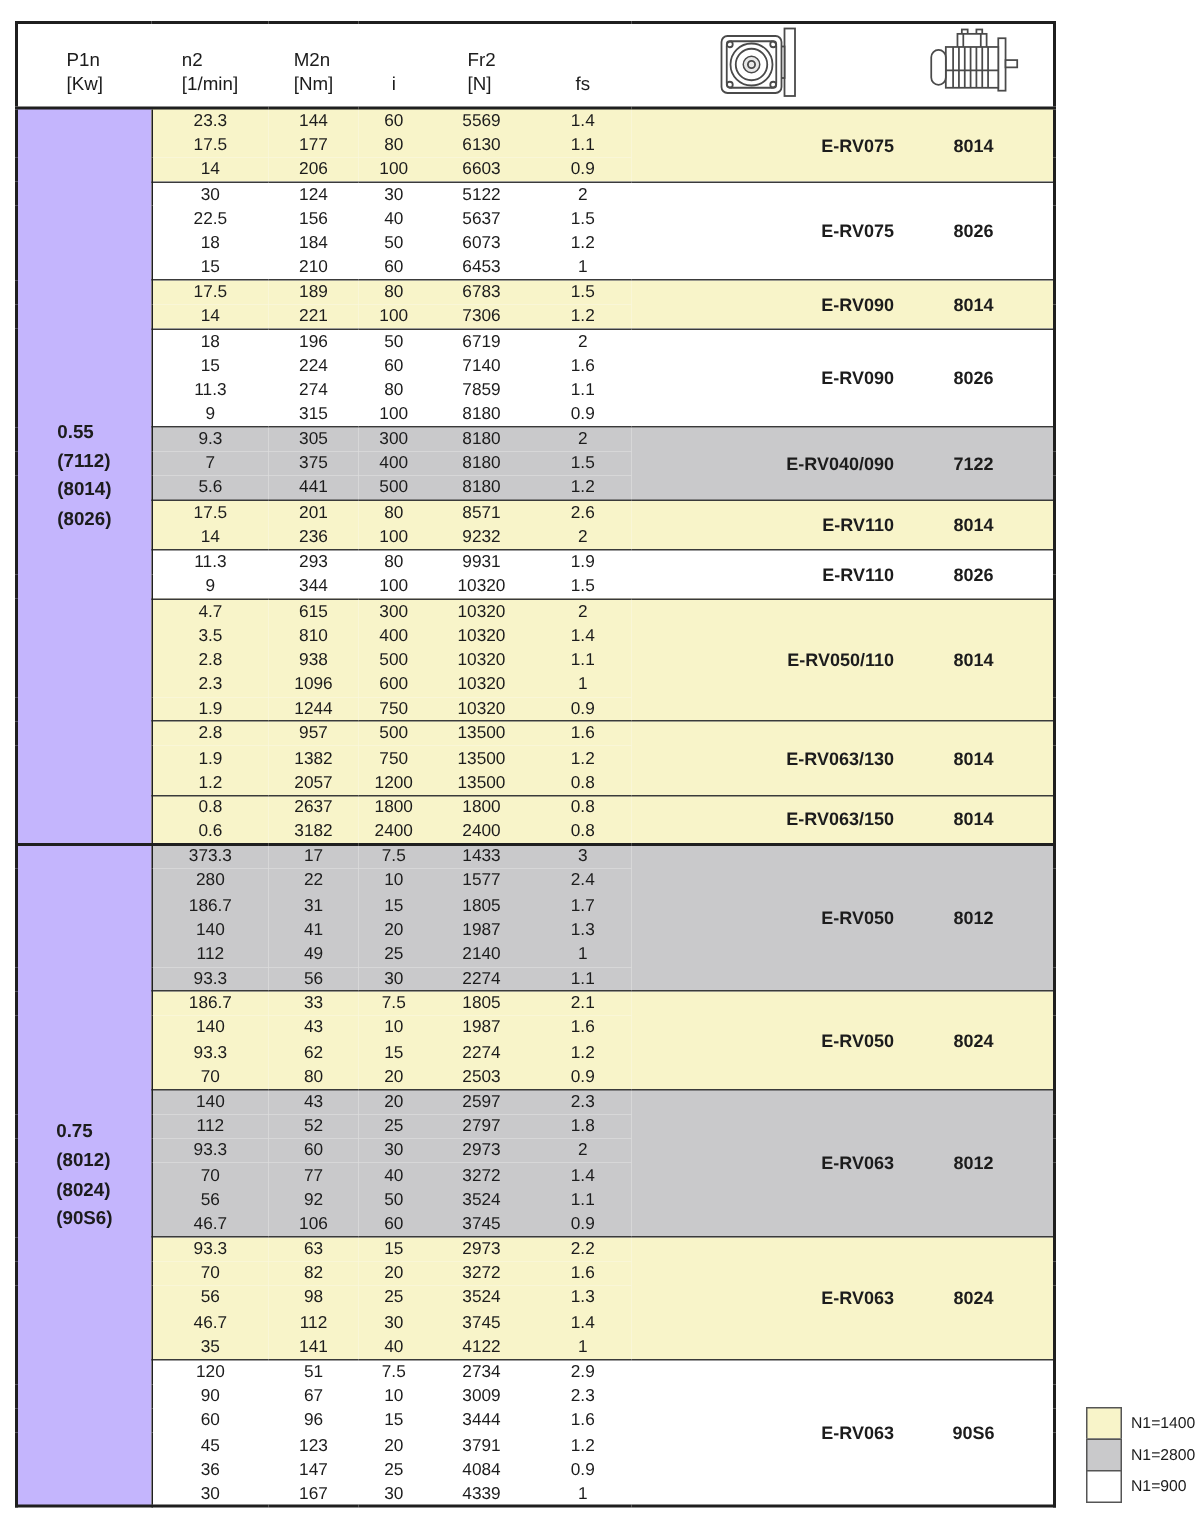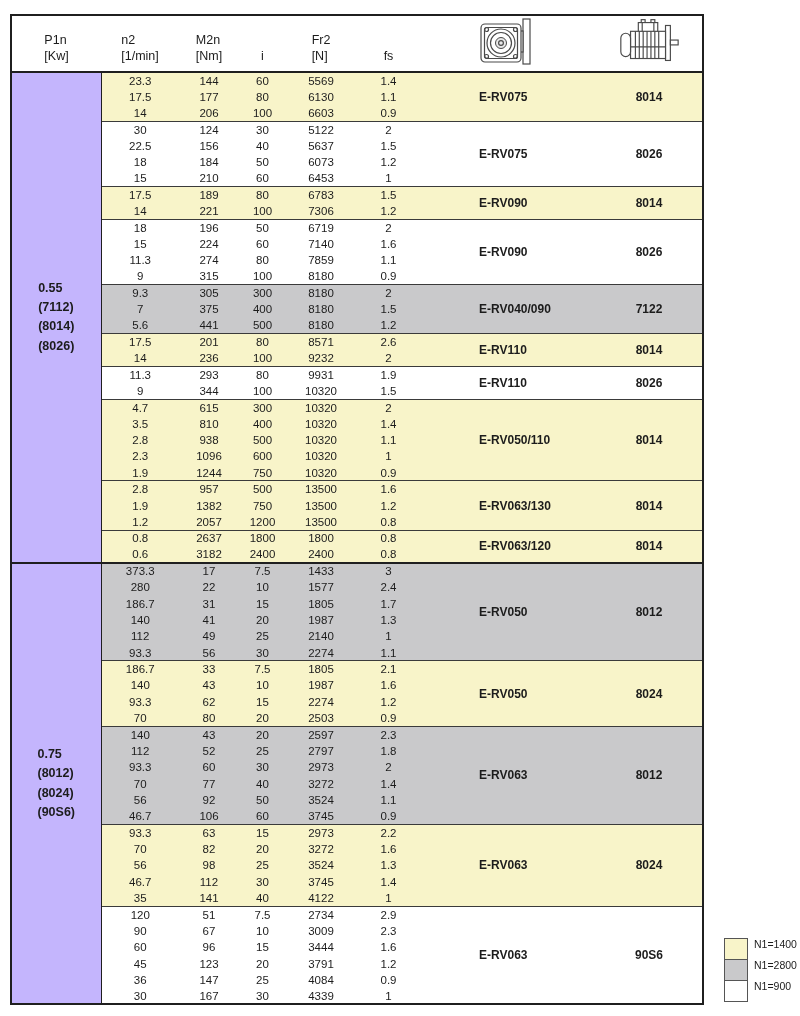--- a/index.html
+++ b/index.html
@@ -14,34 +14,34 @@
     border:2px solid #1f1f1f;
   }
   thead tr { height:56px; }
   thead th { border-bottom:2px solid #1f1f1f; vertical-align:bottom; padding-bottom:7px; font-size:12.5px; font-weight:normal; }
   .hdr-block { display:inline-block; text-align:left; line-height:1.3; }
   th.icon-th { vertical-align:middle; padding-bottom:0; }
 
   tbody tr { height:16.36px; }
   tbody td { font-size:11.5px; vertical-align:middle; }
   td.num { text-align:center; }
-  td.model { text-align:left; padding-left:58px; font-weight:bold; font-size:12px; }
+  td.model { text-align:right; padding-left:58px; font-weight:bold; font-size:12px; }
   td.motor { text-align:center; font-weight:bold; font-size:12px; }
   td.p1n { vertical-align:middle; text-align:center; border-right:1.5px solid #1f1f1f; background:#c4b5fd; }
   .p1n-block { display:inline-block; text-align:left; font-weight:bold; font-size:12.5px; line-height:1.55; }
 
   td.bg-yellow { background:#f8f4c9; }
   td.bg-gray   { background:#c9c9cb; }
   td.bg-white  { background:#ffffff; }
 
   td.group-start { border-top:1.2px solid #3a3a3a; }
   td.section-start { border-top:2px solid #1f1f1f; }
 
   .legend { position:absolute; left:724px; top:938px; }
-  .legend-item { display:flex; height:22px; }
+  .legend-item { display:flex; align-items:center; height:22px; }
   .legend-item + .legend-item { margin-top:-1px; }
   .legend-swatch { width:24px; height:22px; border:1px solid #555; flex:0 0 auto; }
   .legend-label { font-size:10.5px; margin-left:6px; white-space:nowrap; }
 
   svg .ln { stroke:#4a4a4a; fill:none; stroke-width:1.2; }
   svg .fw { stroke:#4a4a4a; fill:#ffffff; stroke-width:1.2; }
   svg .fg { stroke:#4a4a4a; fill:#e8e8e8; stroke-width:1; }
 </style>
 </head>
 <body>
@@ -337,21 +337,21 @@
           <td class="num bg-yellow">1200</td>
           <td class="num bg-yellow">13500</td>
           <td class="num bg-yellow">0.8</td>
         </tr>
         <tr>
           <td class="num bg-yellow group-start">0.8</td>
           <td class="num bg-yellow group-start">2637</td>
           <td class="num bg-yellow group-start">1800</td>
           <td class="num bg-yellow group-start">1800</td>
           <td class="num bg-yellow group-start">0.8</td>
-          <td class="model bg-yellow group-start" rowspan="2">E-RV063/120</td>
+          <td class="model bg-yellow group-start" rowspan="2">E-RV063/150</td>
           <td class="motor bg-yellow group-start" rowspan="2">8014</td>
         </tr>
         <tr>
           <td class="num bg-yellow">0.6</td>
           <td class="num bg-yellow">3182</td>
           <td class="num bg-yellow">2400</td>
           <td class="num bg-yellow">2400</td>
           <td class="num bg-yellow">0.8</td>
         </tr>
         <tr>

